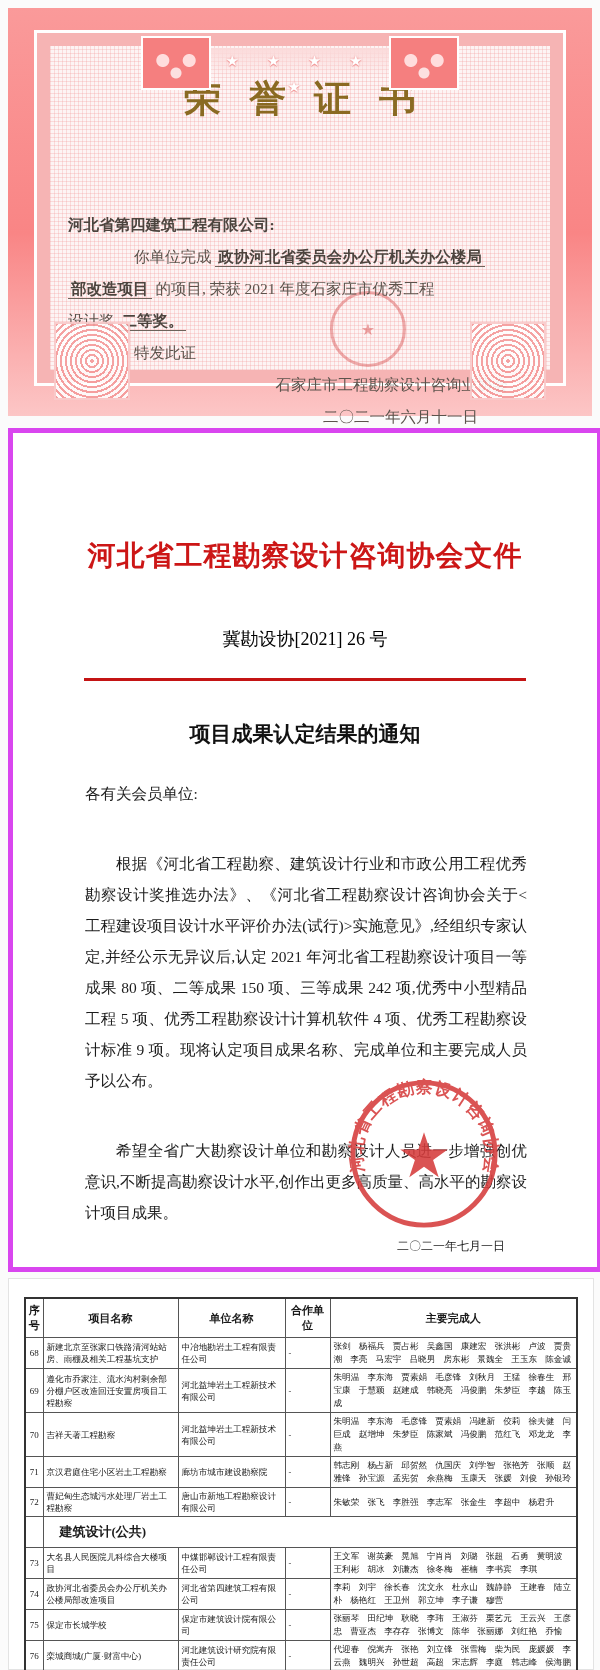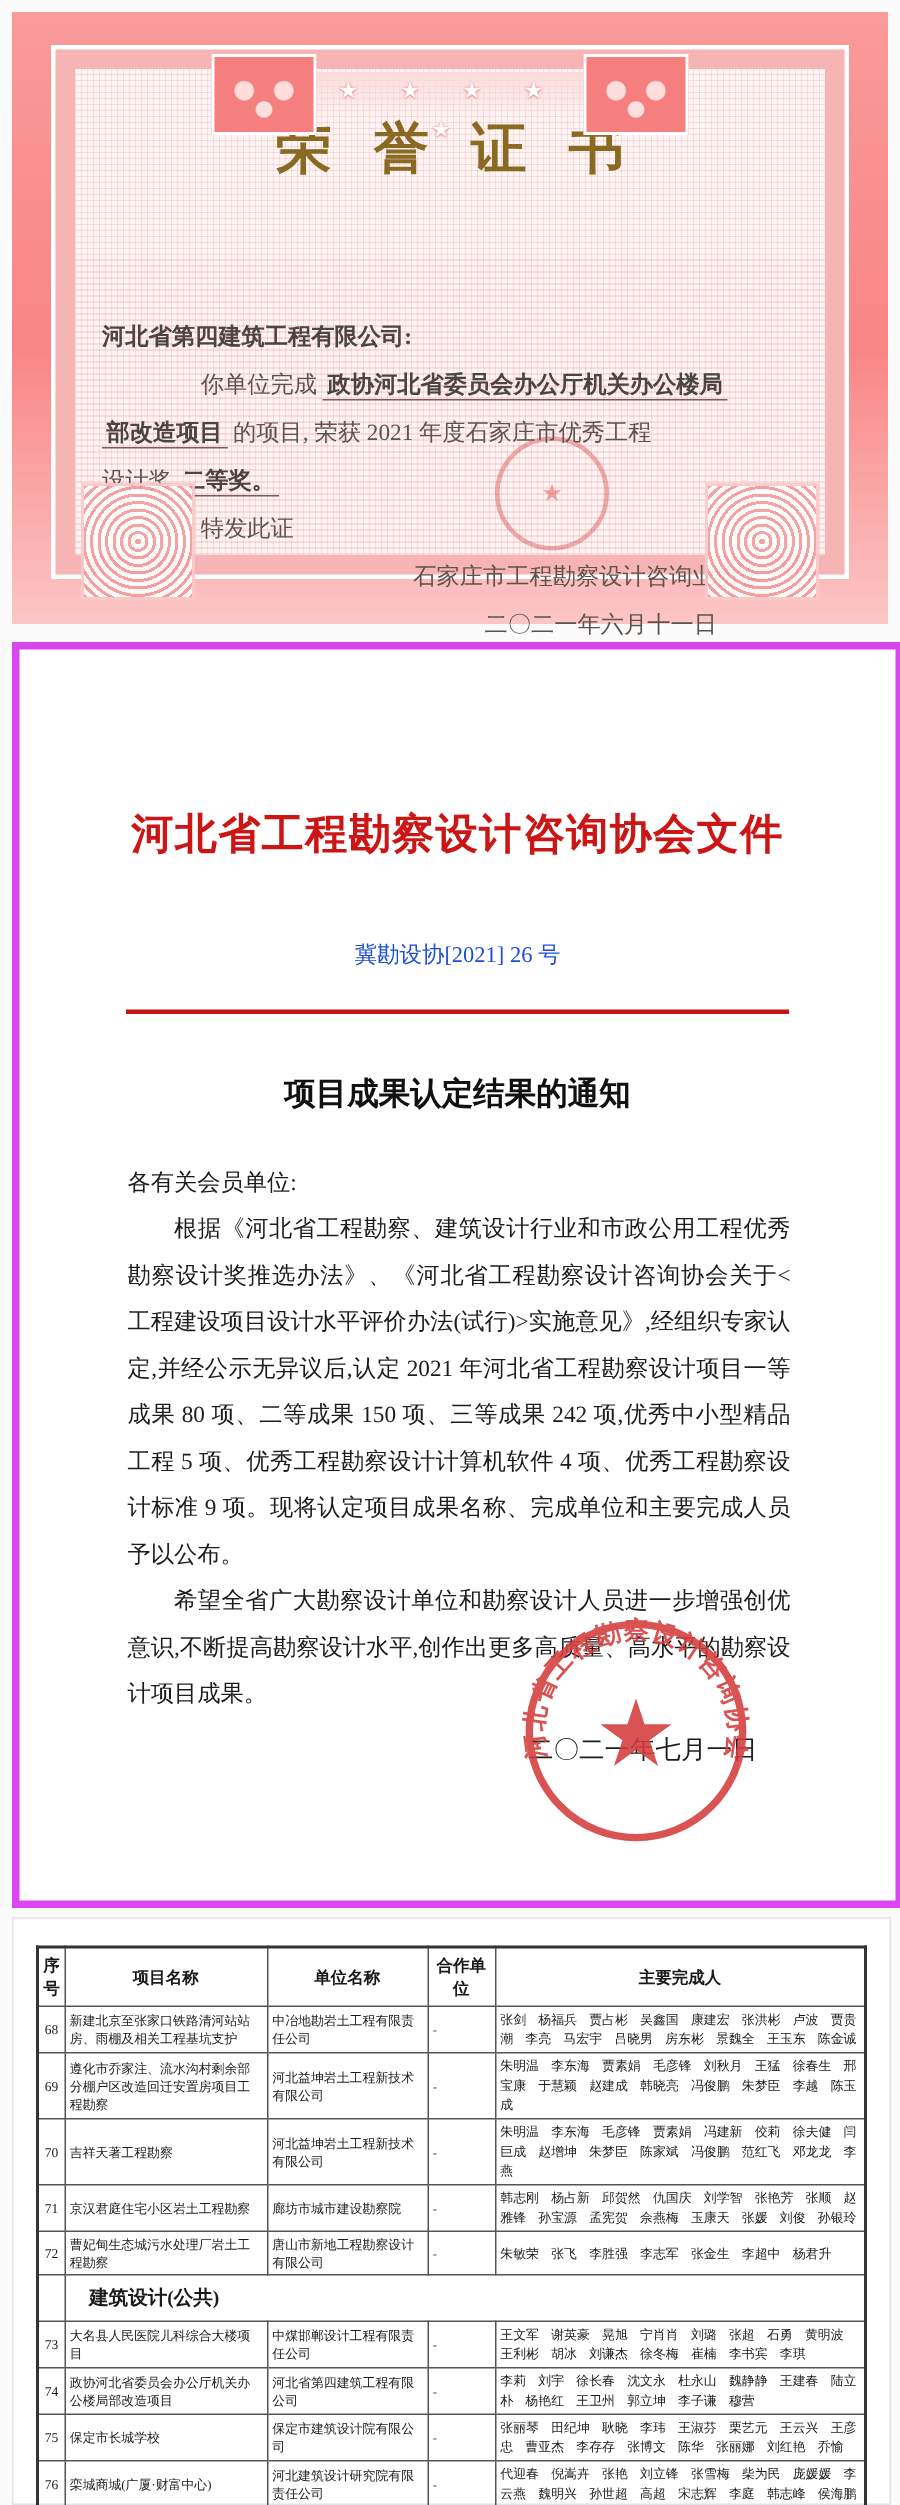--- a/index.html
+++ b/index.html
@@ -36,27 +36,27 @@
   .rosette{position:absolute;width:72px;height:74px;bottom:16px;z-index:2;border:2px solid #f9caca;
     background:repeating-radial-gradient(circle at 50% 50%,#f59b9b 0 2px,#fff 2px 5px);opacity:.9;}
   .rosette.left{left:46px;} .rosette.right{right:46px;}
   .cert-seal{position:absolute;left:322px;top:283px;width:70px;height:70px;border-radius:50%;
     border:3px solid rgba(216,80,80,.45);z-index:1;display:flex;align-items:center;justify-content:center;
     color:rgba(216,80,80,.5);font-size:16px;}
 
   
   .doc{top:428px;height:834px;border:5px solid #d946ef;}
   .doc-header{margin-top:104px;text-align:center;color:#cc1616;font-size:28px;font-weight:bold;letter-spacing:1px;}
-  .doc-number{margin-top:52px;text-align:center;font-size:15px;color:#1d4ed8;}
+  .doc-number{margin-top:52px;text-align:center;font-size:18px;color:#000000;}
   .doc-rule{margin:27px auto 0;width:442px;height:3px;background:#c41414;}
   .doc-title{margin-top:36px;text-align:center;font-size:21px;font-weight:bold;color:#111;line-height:35px;}
   .doc-body{margin:26px 70px 0 72px;font-size:15.5px;line-height:31px;color:#1c1c1c;text-align:justify;}
   .doc-body p{margin:0;}
-  .doc-body p.indent{text-indent:2em;}
-  .doc-date{margin:10px 92px 0 0;text-align:right;font-size:17px;color:#1c1c1c;}
+  .doc-body p.indent{text-indent:2em;margin-top:39px;}
+  .doc-date{margin:10px 92px 0 0;text-align:right;font-size:12px;color:#1c1c1c;}
   .doc-seal{position:absolute;left:332px;top:642px;width:158px;height:158px;opacity:.88;z-index:2;}
 
   
   .tbl{top:1278px;height:390px;border:1px solid #e3e3e3;}
   table{margin:18px auto 0;width:552px;border-collapse:collapse;table-layout:fixed;
     font-family:"Liberation Serif","DejaVu Serif",serif;color:#1a1a1a;}
   th,td{border:1px solid #555;padding:2px 3px;vertical-align:middle;word-break:break-all;}
   table{border:2px solid #333;}
   th{font-size:11px;font-weight:bold;text-align:center;padding:4px 1px;}
   td.seq{text-align:center;font-size:9px;width:18px;}

